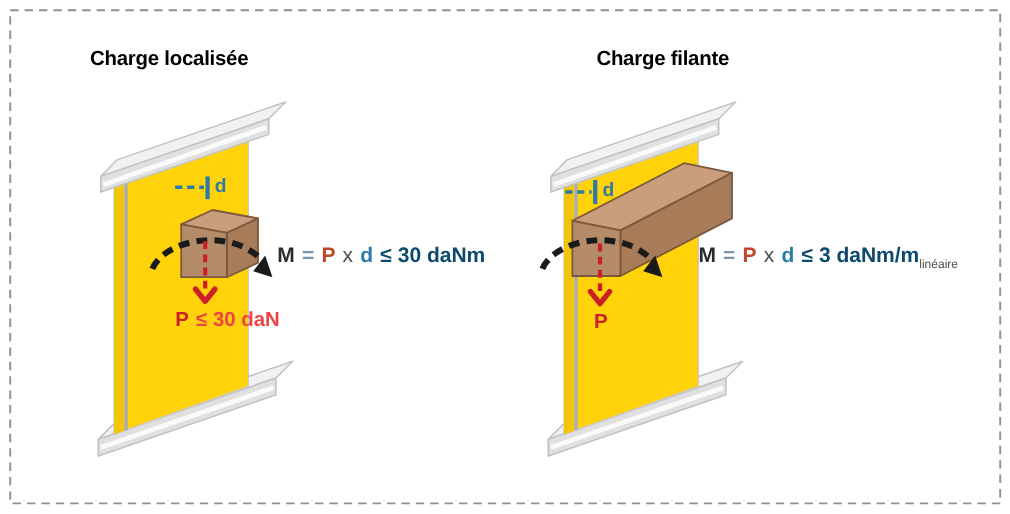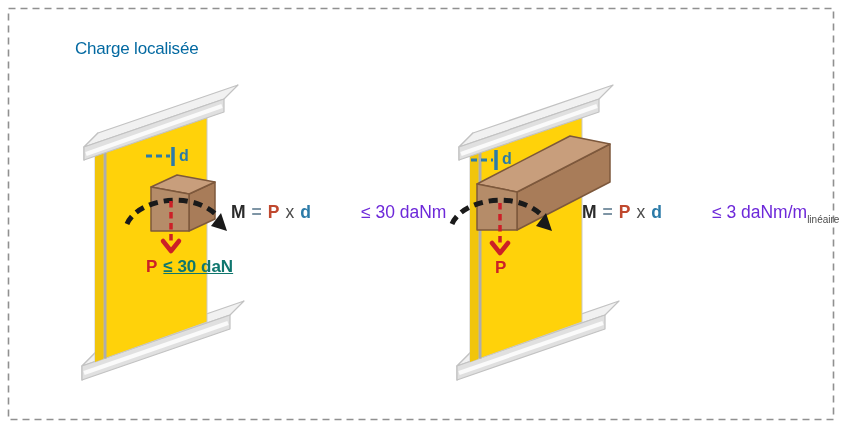--- a/index.html
+++ b/index.html
@@ -2,33 +2,33 @@
 <html><head>
 <meta charset="utf-8">
 <style>
   html,body{margin:0;padding:0;background:#ffffff;}
   .stage{
     position:relative;width:842px;height:428px;background:#ffffff;overflow:hidden;
     font-family:"Liberation Sans","DejaVu Sans",sans-serif;
   }
   .stage svg{position:absolute;left:0;top:0;}
   .txt{position:absolute;line-height:1;white-space:nowrap;}
-  .title{font-size:17px;font-weight:400;color:#0369a1;letter-spacing:-0.2px;}
+  .title{font-size:17px;font-weight:700;color:#000000;letter-spacing:-0.2px;}
   .dim-label{font-size:16px;font-weight:700;color:#2C7BA8;}
   .formula{display:flex;align-items:baseline;gap:6px;font-size:17.5px;font-weight:500;color:#4D4D4D;}
   .f-M{font-weight:700;color:#2B2B2B;}
   .f-eq{font-weight:600;color:#7E95A5;}
   .f-P{font-weight:700;color:#C0482E;}
   .f-x{font-weight:500;color:#4D4D4D;}
   .f-d{font-weight:700;color:#2C7BA8;}
-  .f-lim{font-weight:400;color:#6d28d9;margin-left:44px;}
+  .f-lim{font-weight:700;color:#0c4a6e;}
   .f-sub{font-size:10px;font-weight:500;color:#4D4D4D;vertical-align:-5px;}
   .force{display:flex;align-items:baseline;gap:6px;font-size:17px;}
   .force .p{font-weight:700;color:#CC2027;}
-  .force .lim{font-weight:600;color:#0f766e;text-decoration:underline;}
+  .force .lim{font-weight:600;color:#ef4444;}
 </style>
 </head>
 <body>
 
 <div class="stage">
 
   <svg width="842" height="428" viewBox="0 0 842 428">
 
     <rect x="8.5" y="8.5" width="825" height="411" fill="none" stroke-width="1.6" stroke-dasharray="7,5" stroke="#909090"></rect>
 
@@ -116,20 +116,21 @@
 
       <g>
         <line x1="471" y1="160" x2="493" y2="160" stroke="#2C7BA8" stroke-width="3" stroke-dasharray="6,4"></line>
         <line x1="496" y1="150" x2="496" y2="170" stroke="#2C7BA8" stroke-width="3.5"></line>
       </g>
     </g>
   </svg>
 
   <div class="txt title" style="left:75px;top:40px;">Charge localisée</div>
 
+  <div class="txt title" style="left:497px;top:40px;">Charge filante</div>
 
   <div class="txt dim-label" style="left:179px;top:148px;">d</div>
 
   <div class="txt dim-label" style="left:502px;top:151px;">d</div>
 
   <div class="txt formula" style="left:231px;top:204px;">
     <span class="f-M">M</span>
     <span class="f-eq">=</span>
     <span class="f-P">P</span>
     <span class="f-x">x</span>

